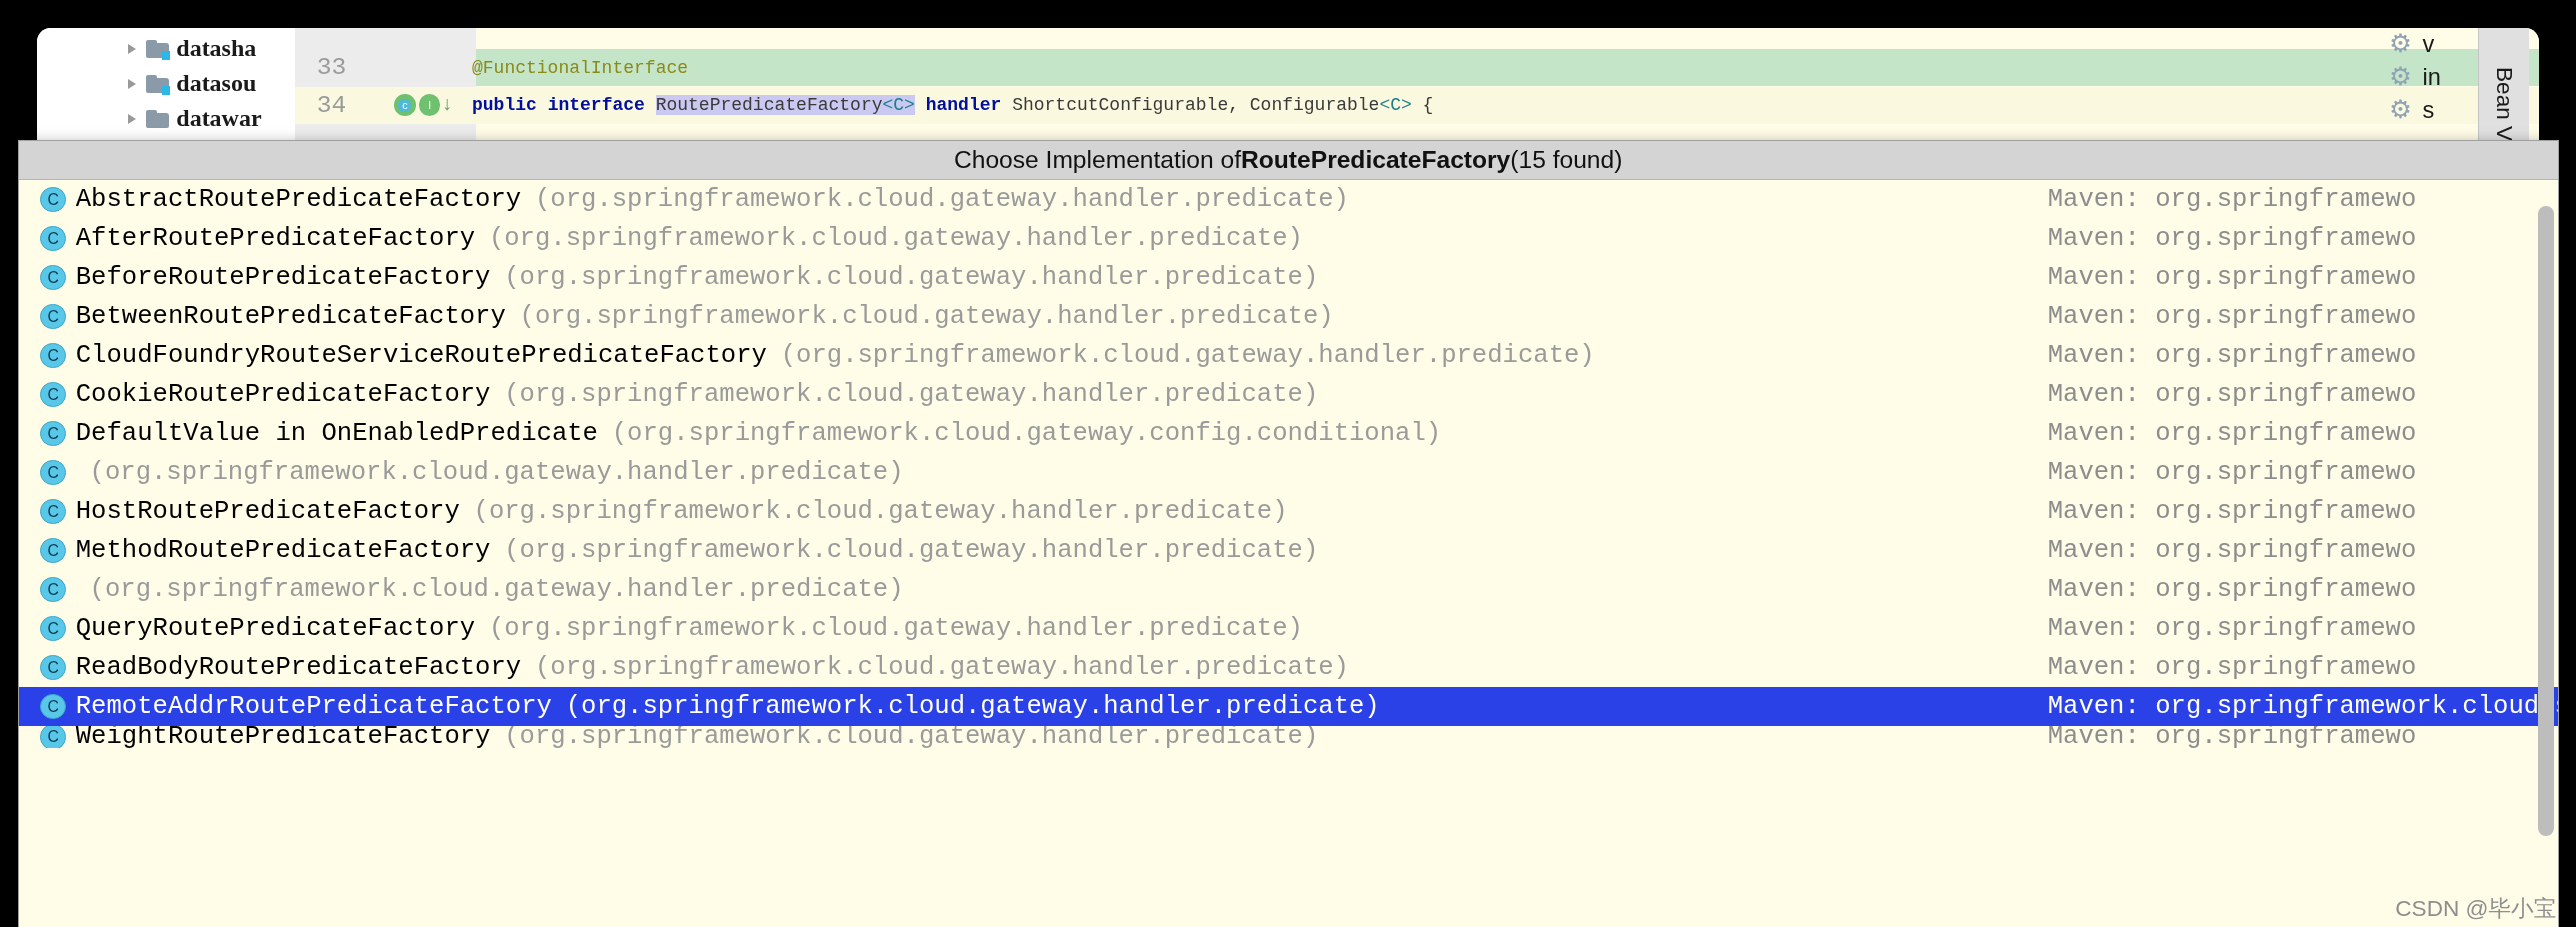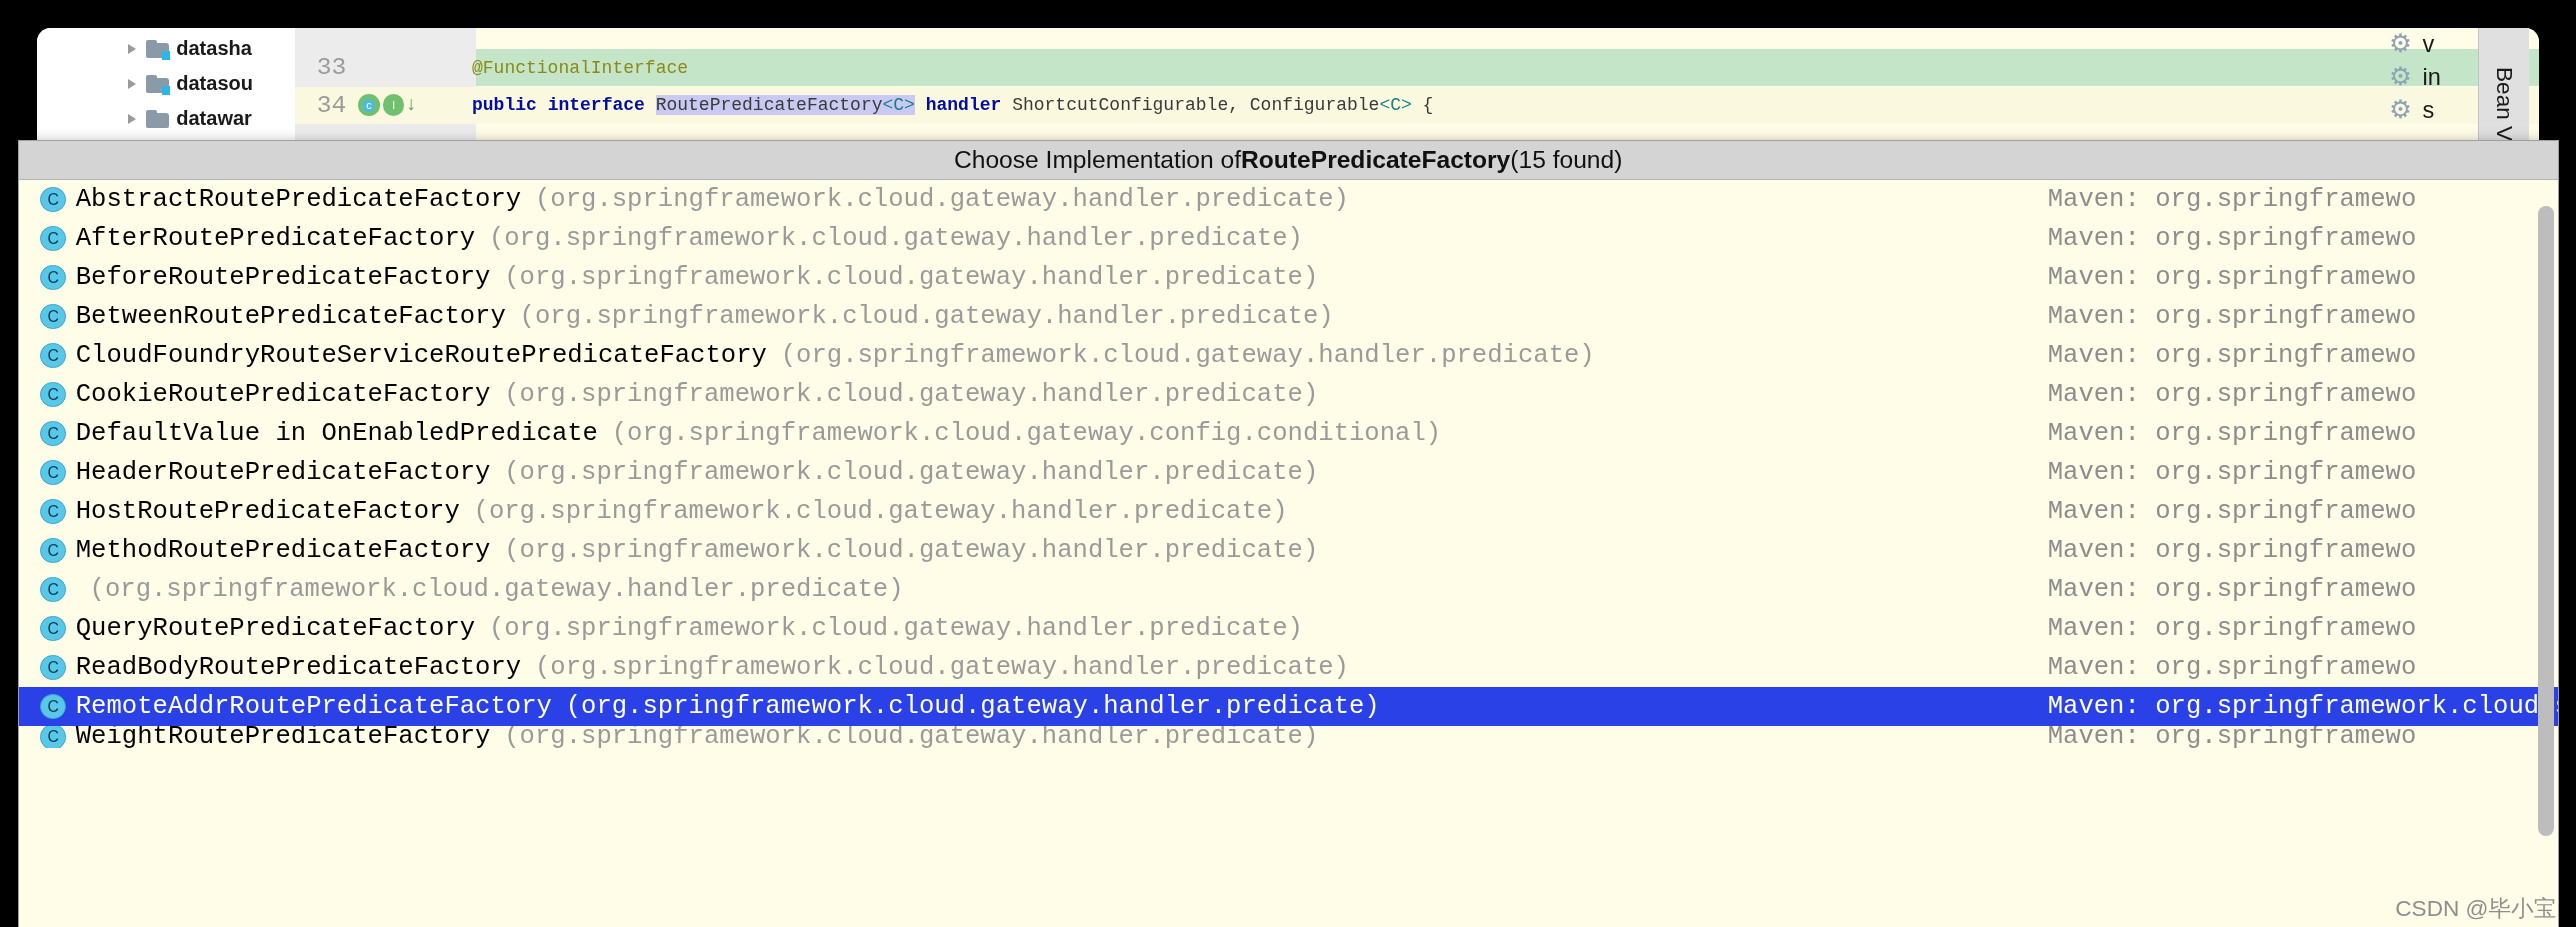--- a/index.html
+++ b/index.html
@@ -36,22 +36,22 @@
     background:#8a9aa8; border-radius: 2px 3px 2px 2px;
   }
   .folder-ico .f-tab {
     position:absolute; left:0; top:0px; width:10.8px; height:4.9px;
     background:#8a9aa8; border-radius:2px 2px 0 0;
   }
   .folder-ico .f-badge {
     position:absolute; right:-1px; bottom:-2px; width:8.9px; height:8.9px; background:#2bb8e8;
   }
   .tree-label {
-    font-size: 20px; font-weight: bold; color:#1a1a1a;
-    white-space:nowrap; font-family:Liberation Sans, sans-serif;
+    font-size: 24px; font-weight: bold; color:#1a1a1a;
+    white-space:nowrap; font-family:Liberation Serif, serif;
   }
 
   
   .gutter {
     position:absolute; left:258px; top:0; width:181px; bottom:0;
     background:#ececec;
   }
   .editor-area { position:absolute; left:439px; top:0; right:0; bottom:0; background:#fffde7; }
 
   .code-line { position:absolute; left:0; right:0; height:37px; display:flex; align-items:center; }
@@ -223,21 +223,21 @@
     <div class="gutter"></div>
     <div class="editor-area"></div>
 
     <div class="code-line line-33 ln-bg-green" style="left:439px;"></div>
 
     <div class="code-line line-34 ln-bg-yellow" style="left:439px;"></div>
 
     <div class="lineno" style="top:21.7px;background:#ececec;">
       <span class="num">33</span>
     </div>
-    <div class="lineno" style="top:59px;background:#fbf8e0;">
+    <div class="lineno" style="top:59px;background:#fbf8e0;gap:36px;">
       <span class="num">34</span>
       <span class="gut-icons">
         <span class="gut-c">
             <span>c</span>
           </span>
         <span class="gut-i">I</span>
         <span class="gut-arrow">↓</span>
       </span>
     </div>
 
@@ -324,21 +324,20 @@
         <span class="mvn">Maven: org.springframewo</span>
       </div>
       <div class="row">
         <span class="cls-ico">C</span>
         <span class="name">DefaultValue in OnEnabledPredicate</span>
         <span class="pkg">(org.springframework.cloud.gateway.config.conditional)</span>
         <span class="mvn">Maven: org.springframewo</span>
       </div>
       <div class="row">
         <span class="cls-ico">C</span>
-        <span class="name">HeaderRoutePredicateFactory</span>
         <span class="pkg">(org.springframework.cloud.gateway.handler.predicate)</span>
         <span class="mvn">Maven: org.springframewo</span>
       </div>
       <div class="row">
         <span class="cls-ico">C</span>
         <span class="name">HostRoutePredicateFactory</span>
         <span class="pkg">(org.springframework.cloud.gateway.handler.predicate)</span>
         <span class="mvn">Maven: org.springframewo</span>
       </div>
       <div class="row">

